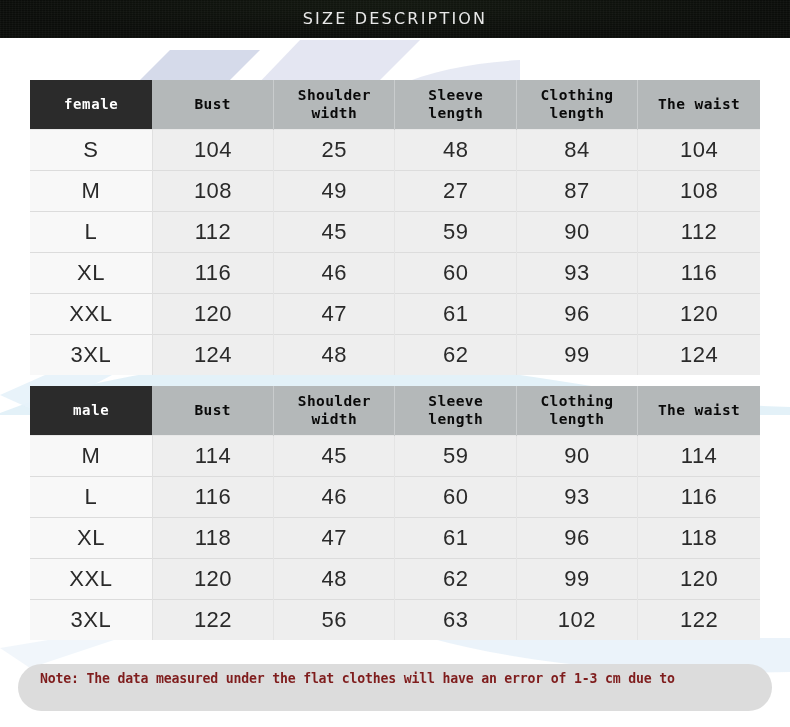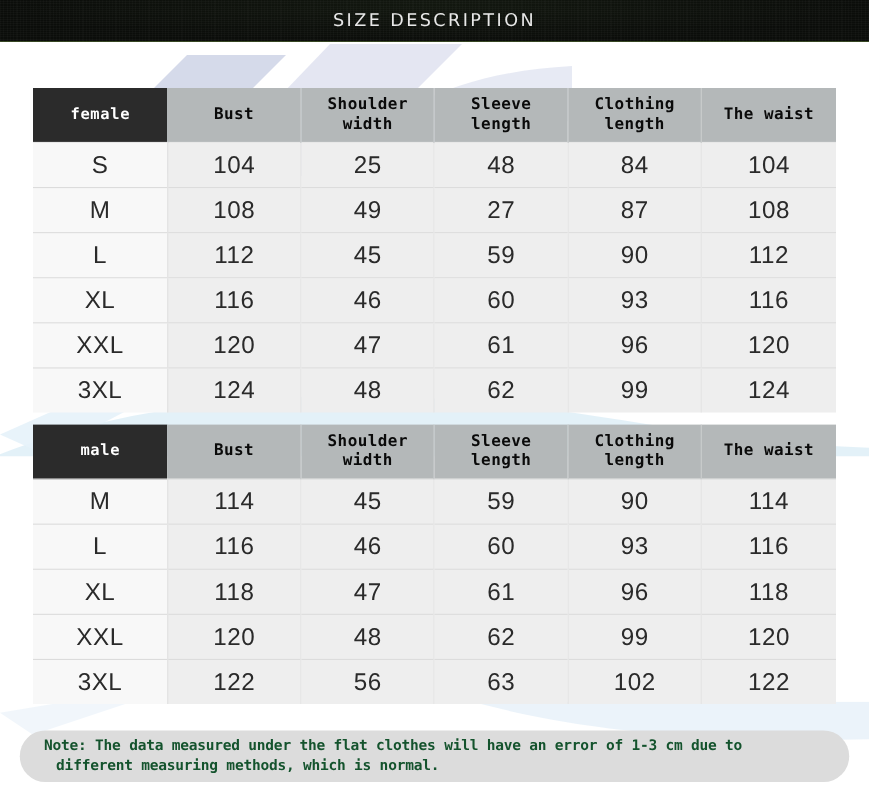--- a/index.html
+++ b/index.html
@@ -136,21 +136,21 @@
     background: #dcdcdc;
     border-radius: 24px;
     z-index: 4;
     box-sizing: border-box;
     padding: 6px 22px 6px 22px;
   }
   .note-text {
     font-family: "DejaVu Sans Mono", monospace;
     font-size: 13.2px;
     line-height: 17.5px;
-    color: #14532d;
+    color: #7f1d1d;
     font-weight: 700;
     letter-spacing: -0.2px;
     text-indent: 0;
   }
   .note-text .line2 { display: block; padding-left: 11px; }
 </style>
 </head>
 <body>
 
 <div class="bg-layer">
@@ -336,15 +336,14 @@
         <td>102</td>
         <td>122</td>
       </tr>
     </tbody>
   </table>
 </div>
 
 <div class="note-box">
   <div class="note-text">
     <span>Note: The data measured under the flat clothes will have an error of 1-3 cm due to</span>
-    <span class="line2">different measuring methods, which is normal.</span>
   </div>
 </div>
 
 </body></html>

